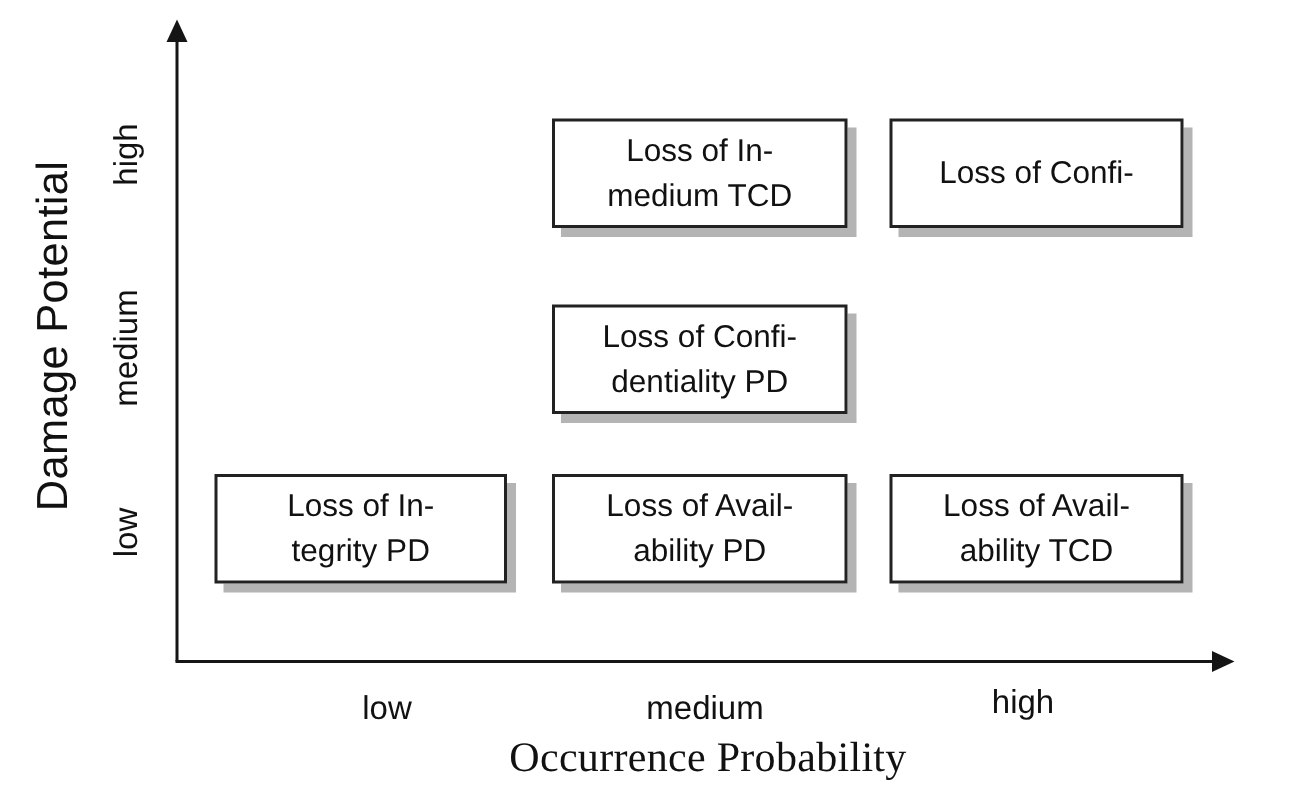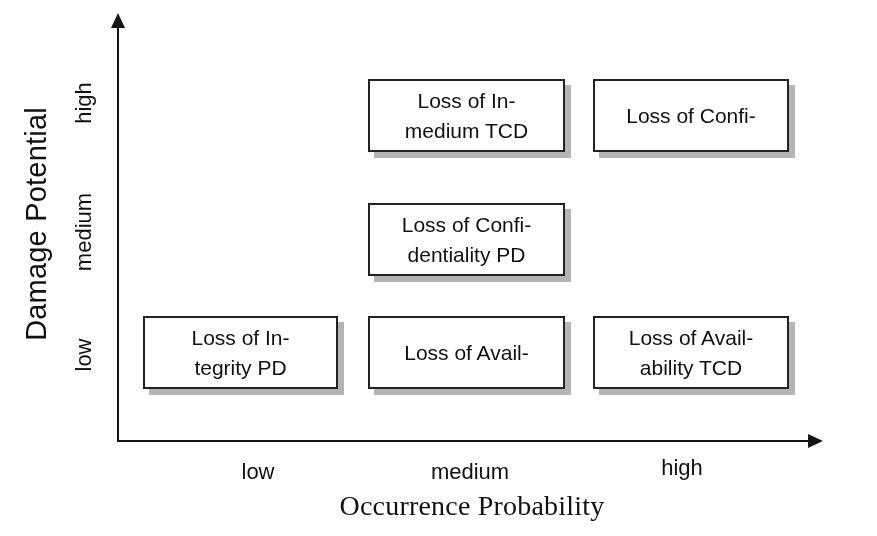--- a/index.html
+++ b/index.html
@@ -139,20 +139,21 @@
     <span>dentiality PD</span>
   </div>
 
   <div class="node node-r3c1">
     <span>Loss of In-</span>
     <span>tegrity PD</span>
   </div>
 
   <div class="node node-r3c2">
     <span>Loss of Avail-</span>
+    <span>ability PD</span>
   </div>
 
   <div class="node node-r3c3">
     <span>Loss of Avail-</span>
     <span>ability TCD</span>
   </div>
 
 </div>
 
 </body></html>

